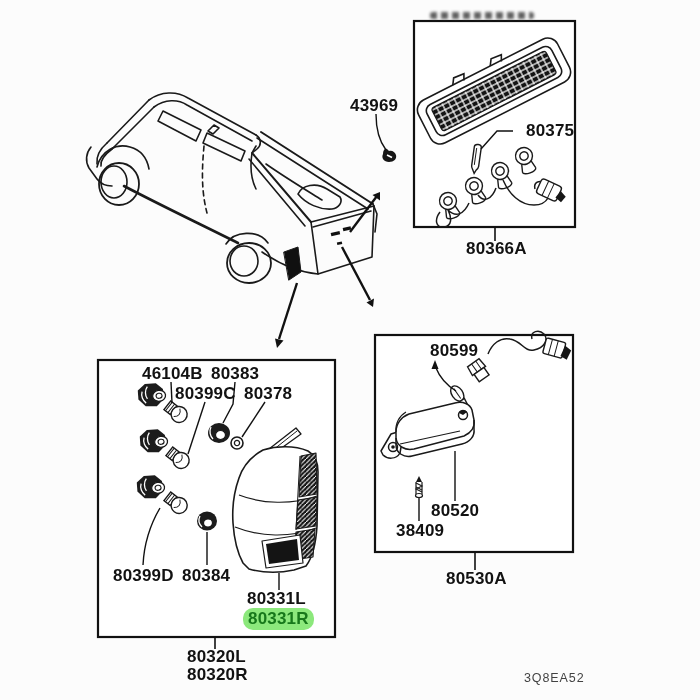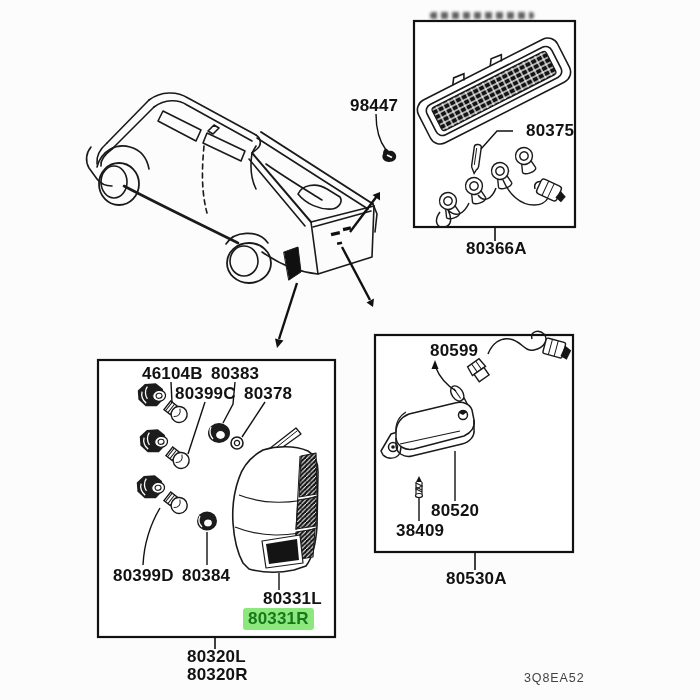--- a/index.html
+++ b/index.html
@@ -1,21 +1,21 @@
 <!DOCTYPE html>
 <html><head>
 <meta charset="utf-8">
 <style>
   html,body{margin:0;padding:0;background:#fff;}
   .stage{position:relative;width:700px;height:700px;background:#fcfcfc;overflow:hidden;
          font-family:"Liberation Sans",sans-serif;}
   .art{position:absolute;left:0;top:0;}
   .pn{position:absolute;font-weight:700;font-size:17px;line-height:1;color:#121212;
       letter-spacing:.2px;white-space:nowrap;}
-  .pn.hl{background:#8ce87c;color:#17781b;padding:2px 5px 3px 5px;border-radius:3px;}
+  .pn.hl{background:#8ce87c;color:#17781b;padding:2px 5px 3px 5px;border-radius:10px;}
   .code{position:absolute;font-weight:400;font-size:12.5px;line-height:1;color:#2e2e2e;
         letter-spacing:.9px;white-space:nowrap;opacity:.9;}
   .smudge{position:absolute;left:430px;top:12px;width:104px;height:7px;opacity:.8;
           background:repeating-linear-gradient(90deg,#3a3a3a 0 7px,rgba(0,0,0,0) 7px 11px);
           filter:blur(1.6px);border-radius:3px;}
 </style>
 </head>
 <body>
 
 <div class="stage">
@@ -288,35 +288,35 @@
       <path d="M265,402 L242,437"></path>
       <path d="M160,508 C150,525 144,545 143,565"></path>
       <path d="M207,532 L207,565"></path>
       <path d="M279,573 L279,590"></path>
     </g>
     <path d="M215,637 L215,649" stroke="#111" stroke-width="1.6"></path>
   </svg>
 
   <div class="smudge"></div>
 
-  <div class="pn" style="left:350px;top:97px">98447</div>
+  <div class="pn" style="left:350px;top:97px">43969</div>
   <div class="pn" style="left:526px;top:122px">80375</div>
   <div class="pn" style="left:466px;top:240px">80366A</div>
 
   <div class="pn" style="left:430px;top:342px">80599</div>
   <div class="pn" style="left:431px;top:502px">80520</div>
   <div class="pn" style="left:396px;top:522px">38409</div>
   <div class="pn" style="left:446px;top:570px">80530A</div>
 
   <div class="pn" style="left:142px;top:365px">46104B</div>
   <div class="pn" style="left:211px;top:365px">80383</div>
   <div class="pn" style="left:175px;top:385px">80399C</div>
   <div class="pn" style="left:244px;top:385px">80378</div>
   <div class="pn" style="left:113px;top:567px">80399D</div>
   <div class="pn" style="left:182px;top:567px">80384</div>
-  <div class="pn" style="left:263px;top:590px">80331L</div>
+  <div class="pn" style="left:247px;top:590px">80331L</div>
   <div class="pn hl" style="left:243px;top:608px">80331R</div>
 
   <div class="pn" style="left:187px;top:648px">80320L</div>
   <div class="pn" style="left:187px;top:666px">80320R</div>
 
   <div class="code" style="left:524px;top:672px">3Q8EA52</div>
 </div>
 
 </body></html>

